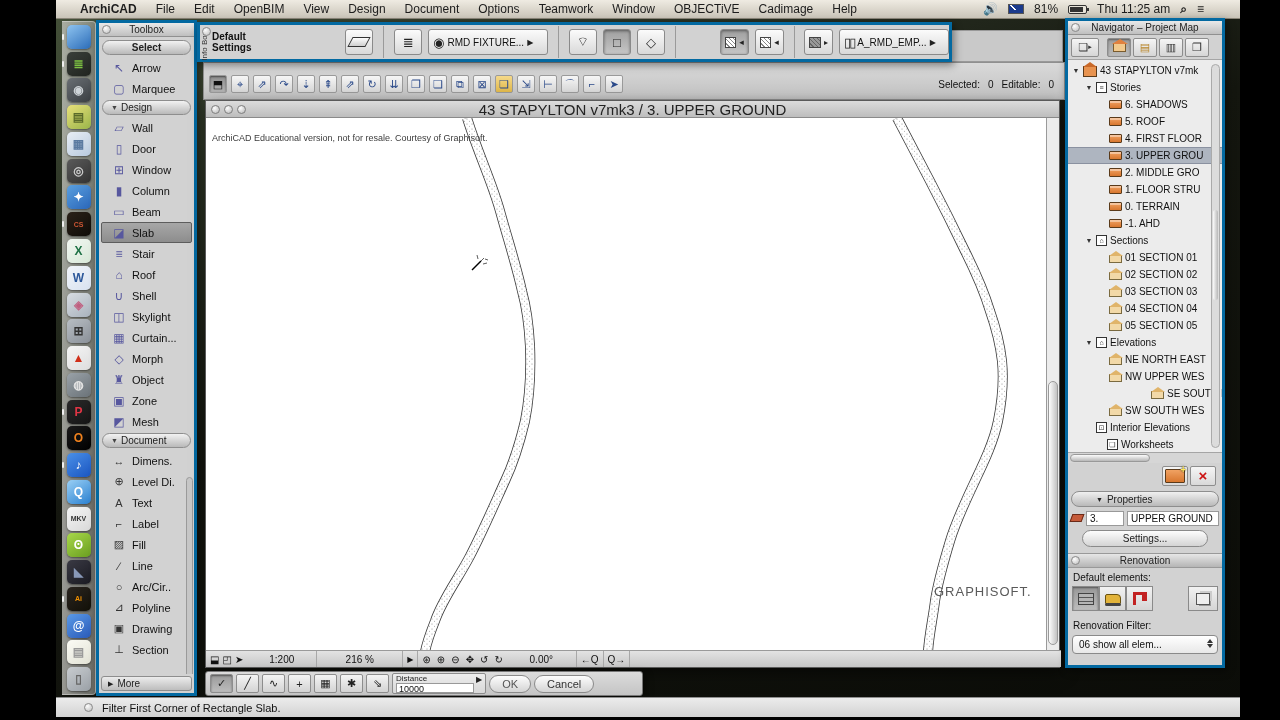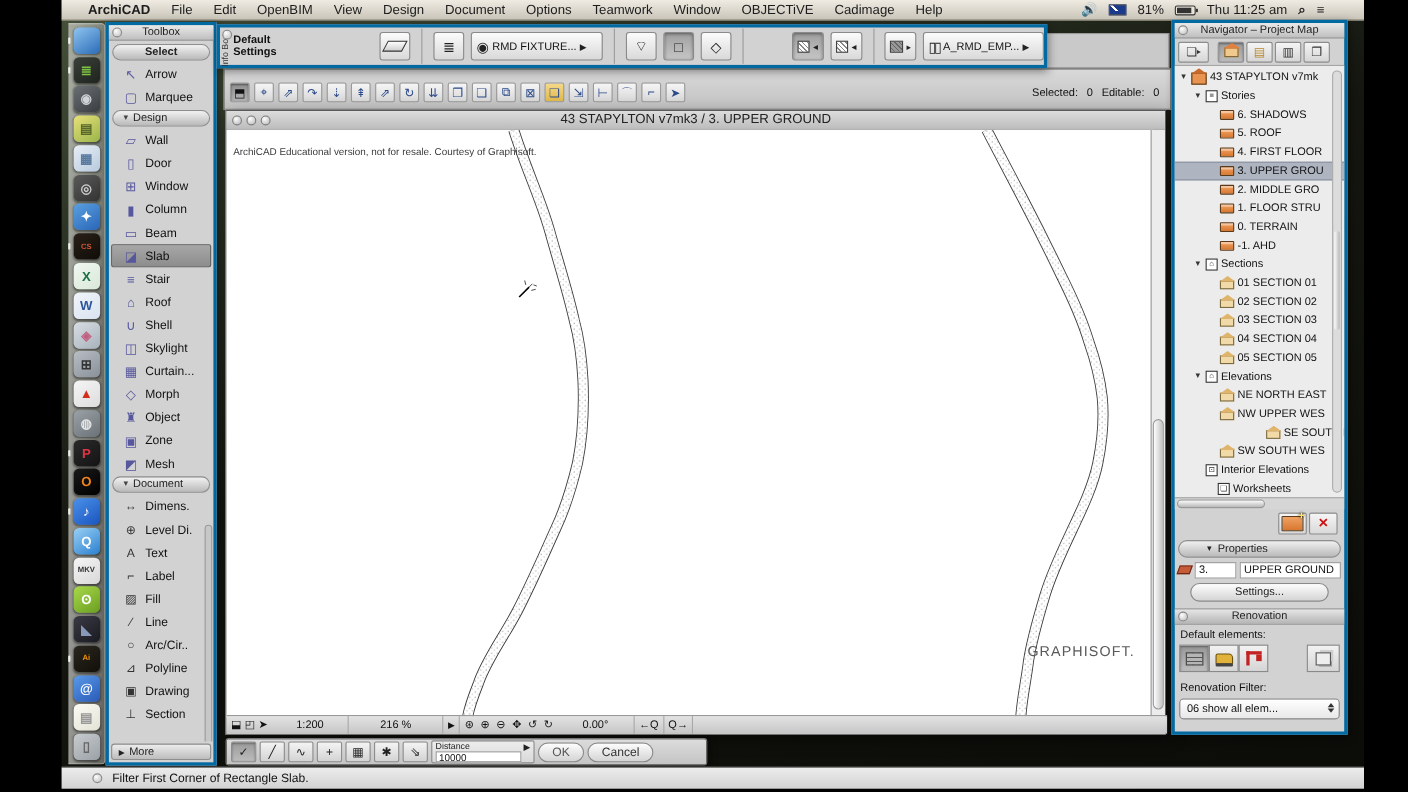--- a/index.html
+++ b/index.html
@@ -75,21 +75,21 @@
   .mtb.pressed{background:linear-gradient(#8f8f8f,#b5b5b5);color:#111;box-shadow:inset 0 1px 2px rgba(0,0,0,.5);}
   .mtb.amber{background:linear-gradient(#f5d98a,#e0b84a);}
   #sel-info{position:absolute;right:10px;top:16px;font-size:10px;color:#111;display:flex;gap:8px;}
   
   #bgwin{left:565px;top:93px;width:495px;height:10px;background:linear-gradient(#dedede,#cccccc);
     border:1px solid #8f8f8f;border-radius:5px 5px 0 0;overflow:hidden;font-size:9px;color:#333;text-align:center;}
   
   #drawwin{left:205px;top:100px;width:855px;height:568px;background:#fff;border:1px solid #5a5a5a;
     box-shadow:3px 5px 14px rgba(0,0,0,.5);}
   #dw-title{height:17px;background:linear-gradient(#dcdcdc,#bdbdbd);border-bottom:1px solid #8a8a8a;position:relative;
-    display:flex;align-items:flex-start;justify-content:center;font-size:12px;color:#222;}
+    display:flex;align-items:flex-start;justify-content:center;font-size:15px;color:#222;}
   .wc{position:absolute;top:4px;width:9px;height:9px;border-radius:50%;border:1px solid #7e7e7e;
     background:radial-gradient(circle at 35% 30%,#fdfdfd,#b5b5b5);}
   #canvas{position:absolute;left:0;top:17px;width:842px;height:534px;background:#fff;overflow:hidden;}
   #watermark{position:absolute;left:6px;top:15px;font-size:9px;color:#3c3c3c;}
   #glogo{position:absolute;left:728px;top:466px;font-size:13px;color:#5a5a5a;letter-spacing:1px;}
   #vscroll{position:absolute;right:0;top:17px;width:13px;height:534px;background:#ececec;border-left:1px solid #9a9a9a;}
   #vthumb{position:absolute;left:1px;top:263px;width:10px;height:264px;border-radius:5px;
     background:linear-gradient(90deg,#fdfdfd,#c2c2c2);border:1px solid #9a9a9a;}
   #zoombar{position:absolute;left:0;bottom:0;width:855px;height:17px;background:linear-gradient(#e3e3e3,#c6c6c6);
     border-top:1px solid #9a9a9a;display:flex;align-items:stretch;font-size:10px;color:#111;}

